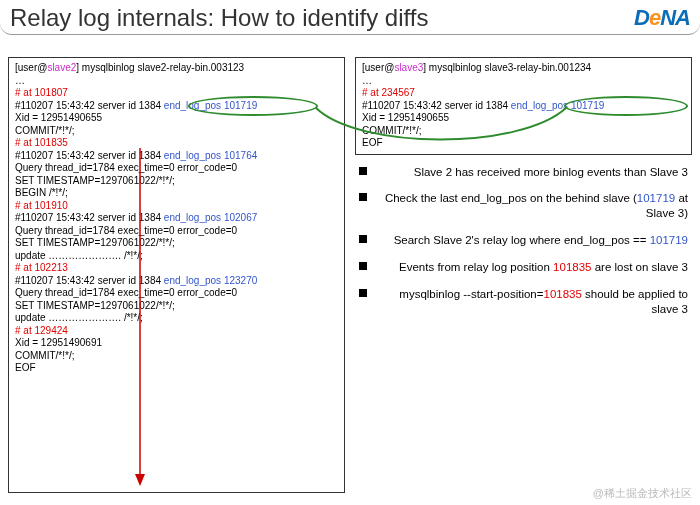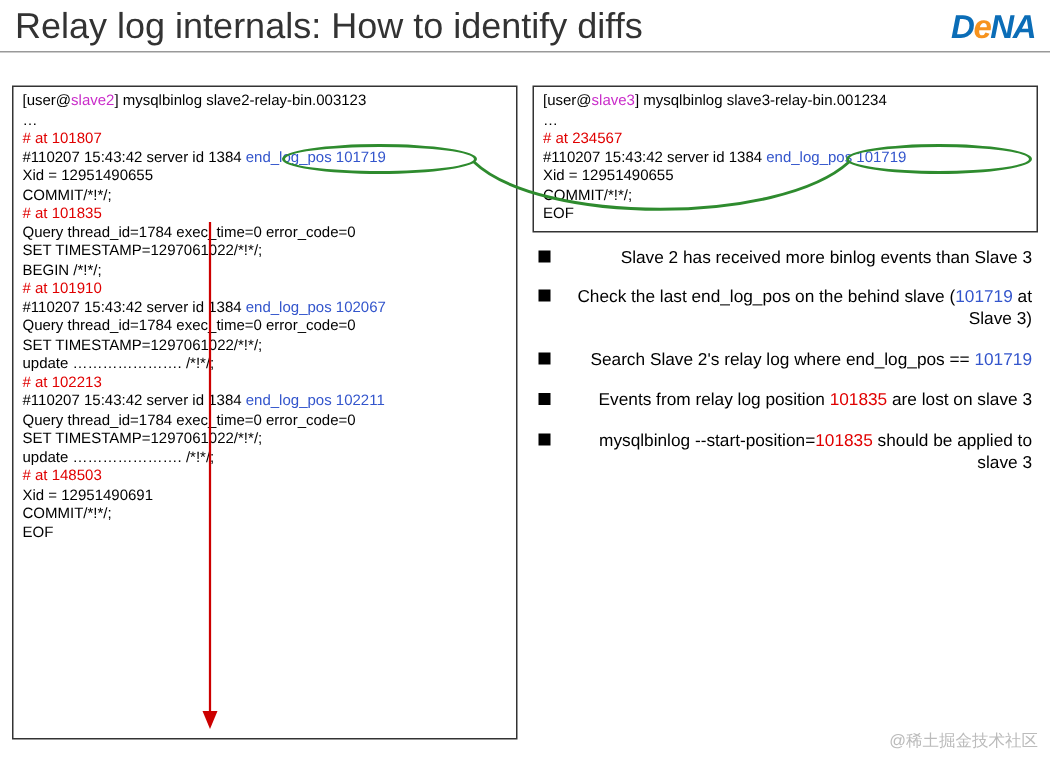--- a/index.html
+++ b/index.html
@@ -10,20 +10,21 @@
     font-family: Arial, sans-serif;
     position: relative;
     overflow: hidden;
   }
   .header {
     display: flex;
     justify-content: space-between;
     align-items: center;
     padding: 4px 10px 2px 10px;
     border-bottom: 1px solid #999;
+    border-radius: 12px;
   }
   .title {
     font-family: "Comic Sans MS", cursive, sans-serif;
     font-size: 24px;
     color: #333;
   }
   .logo {
     font-family: Arial, sans-serif;
     font-size: 22px;
     font-weight: bold;
@@ -123,34 +124,35 @@
 
   <div class="col">
     <div class="panel left-panel">
       <div class="prompt">[<span class="user">user</span><span class="at">@</span><span class="host">slave2</span><span>] mysqlbinlog slave2-relay-bin.003123</span></div>
       <div>…</div>
       <div class="red"># at 101807</div>
       <div><span>#110207 15:43:42 server id 1384  </span><span class="blue">end_log_pos 101719</span></div>
       <div>Xid = 12951490655</div>
       <div>COMMIT/*!*/;</div>
       <div class="red"># at 101835</div>
+      <div><span>#110207 15:43:42 server id 1384  </span><span class="blue">end_log_pos 101764</span></div>
       <div>Query thread_id=1784 exec_time=0 error_code=0</div>
       <div>SET TIMESTAMP=1297061022/*!*/;</div>
       <div>BEGIN /*!*/;</div>
       <div class="red"># at 101910</div>
       <div><span>#110207 15:43:42 server id 1384  </span><span class="blue">end_log_pos 102067</span></div>
       <div>Query thread_id=1784 exec_time=0 error_code=0</div>
       <div>SET TIMESTAMP=1297061022/*!*/;</div>
       <div>update …………………. /*!*/;</div>
       <div class="red"># at 102213</div>
-      <div><span>#110207 15:43:42 server id 1384  </span><span class="blue">end_log_pos 102211</span></div>
+      <div><span>#110207 15:43:42 server id 1384  </span><span class="blue">end_log_pos 123270</span></div>
       <div>Query thread_id=1784 exec_time=0 error_code=0</div>
       <div>SET TIMESTAMP=1297061022/*!*/;</div>
       <div>update …………………. /*!*/;</div>
-      <div class="red"># at 148503</div>
+      <div class="red"># at 129424</div>
       <div>Xid = 12951490691</div>
       <div>COMMIT/*!*/;</div>
       <div>EOF</div>
     </div>
   </div>
 
   <div class="col">
     <div class="panel">
       <div class="prompt">[<span class="user">user</span><span class="at">@</span><span class="host">slave3</span><span>] mysqlbinlog slave3-relay-bin.001234</span></div>
       <div>…</div>

